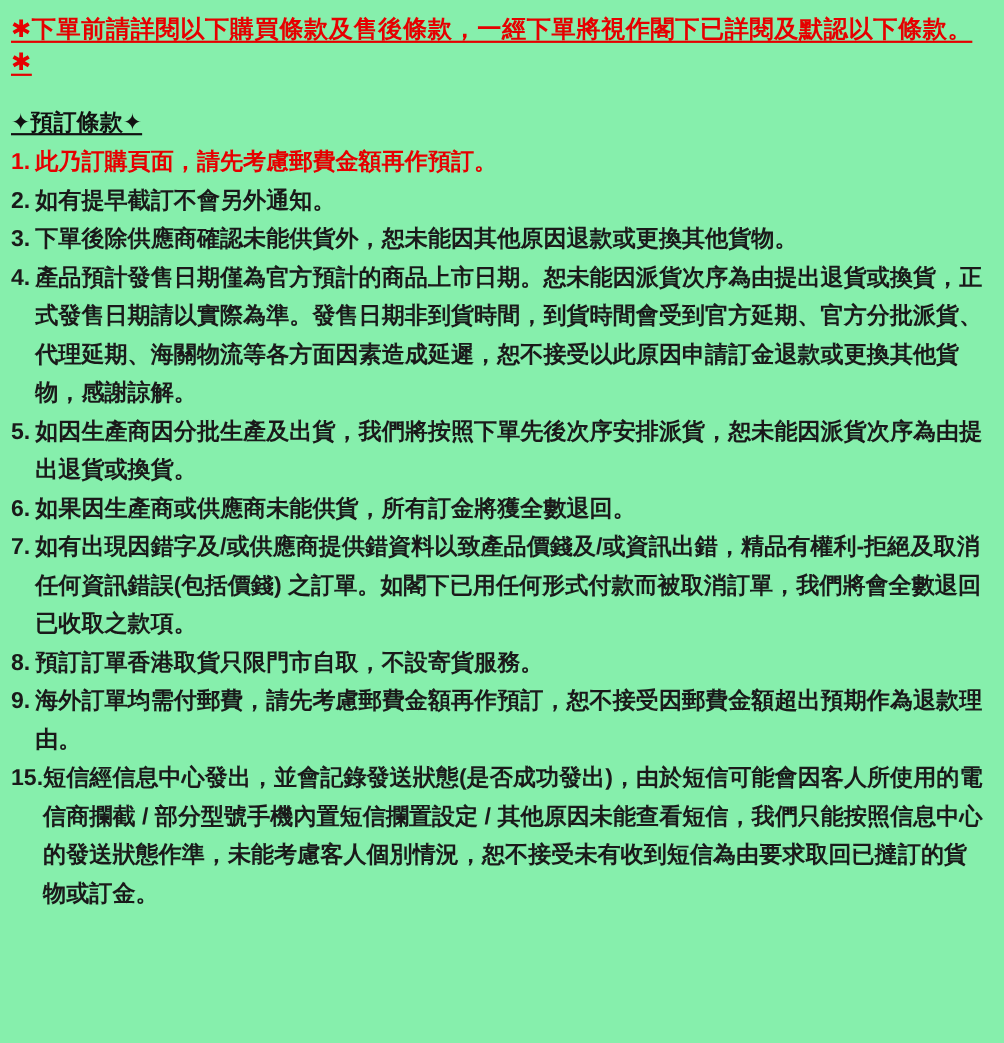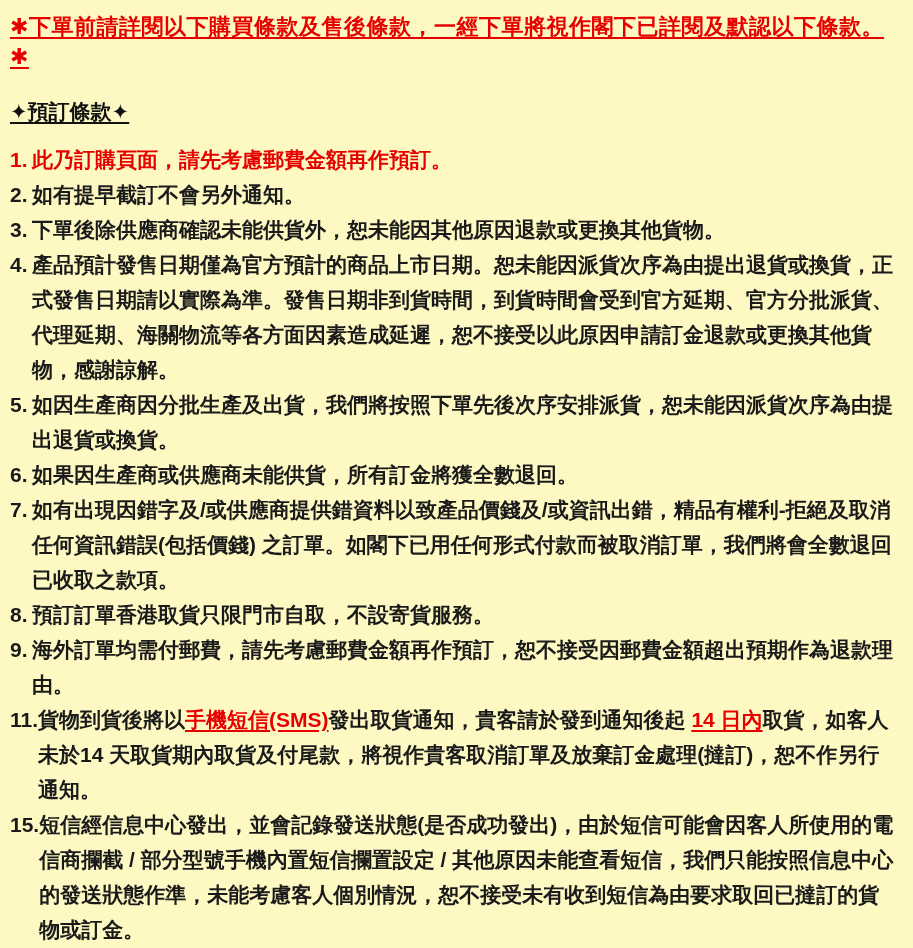--- a/index.html
+++ b/index.html
@@ -5,21 +5,21 @@
   html, body {
     margin: 0;
     padding: 0;
     background: #ffffff;
   }
   .page {
     width: 913px;
     height: 948px;
     box-sizing: border-box;
     padding: 12px 16px 0 10px;
-    background: #fef9c3;
+    background: #86efac;
     font-family: "Liberation Sans", "DejaVu Sans", sans-serif;
     font-weight: 700;
     color: #1a1a1a;
     overflow: hidden;
   }
   .header-notice {
     color: var(--alert-red, #e60000);
     font-size: 22px;
     line-height: 30px;
     text-decoration: underline;
@@ -27,21 +27,21 @@
     margin-bottom: 26px;
     letter-spacing: 0.5px;
   }
   .section-title {
     display: inline-block;
     font-size: 21px;
     line-height: 28px;
     color: #111111;
     text-decoration: underline;
     text-underline-offset: 3px;
-    margin-bottom: 16px;
+    margin-bottom: 4px;
   }
   .terms-list {
     font-size: 21px;
     line-height: 35px;
   }
   .term-item {
     display: flex;
     align-items: flex-start;
   }
   .term-num {
@@ -111,24 +111,20 @@
     <span class="term-num">8.</span>
     <span class="term-text"><span class="seg-normal">預訂訂單香港取貨只限門市自取，不設寄貨服務。</span></span>
   </div>
 
   <div class="term-item">
     <span class="term-num">9.</span>
     <span class="term-text"><span class="seg-normal">海外訂單均需付郵費，請先考慮郵費金額再作預訂，恕不接受因郵費金額超出預期作為退款理由。</span></span>
   </div>
 
 
-  <div class="term-item">
-    <span class="term-num">11.</span>
-    <span class="term-text"><span class="seg-normal">貨物到貨後將以</span><span class="seg-red-underline">手機短信(SMS)</span><span class="seg-normal">發出取貨通知，貴客請於發到通知後起 </span><span class="seg-red-underline">14 日內</span><span class="seg-normal">取貨，如客人未於14 天取貨期內取貨及付尾款，將視作貴客取消訂單及放棄訂金處理(撻訂)，恕不作另行通知。</span></span>
-  </div>
 
   <div class="term-item">
     <span class="term-num">15.</span>
     <span class="term-text"><span class="seg-normal">短信經信息中心發出，並會記錄發送狀態(是否成功發出)，由於短信可能會因客人所使用的電信商攔截 / 部分型號手機內置短信攔置設定 / 其他原因未能查看短信，我們只能按照信息中心的發送狀態作準，未能考慮客人個別情況，恕不接受未有收到短信為由要求取回已撻訂的貨物或訂金。</span></span>
   </div>
 
 </div>
 </div>
 
 </body></html>

